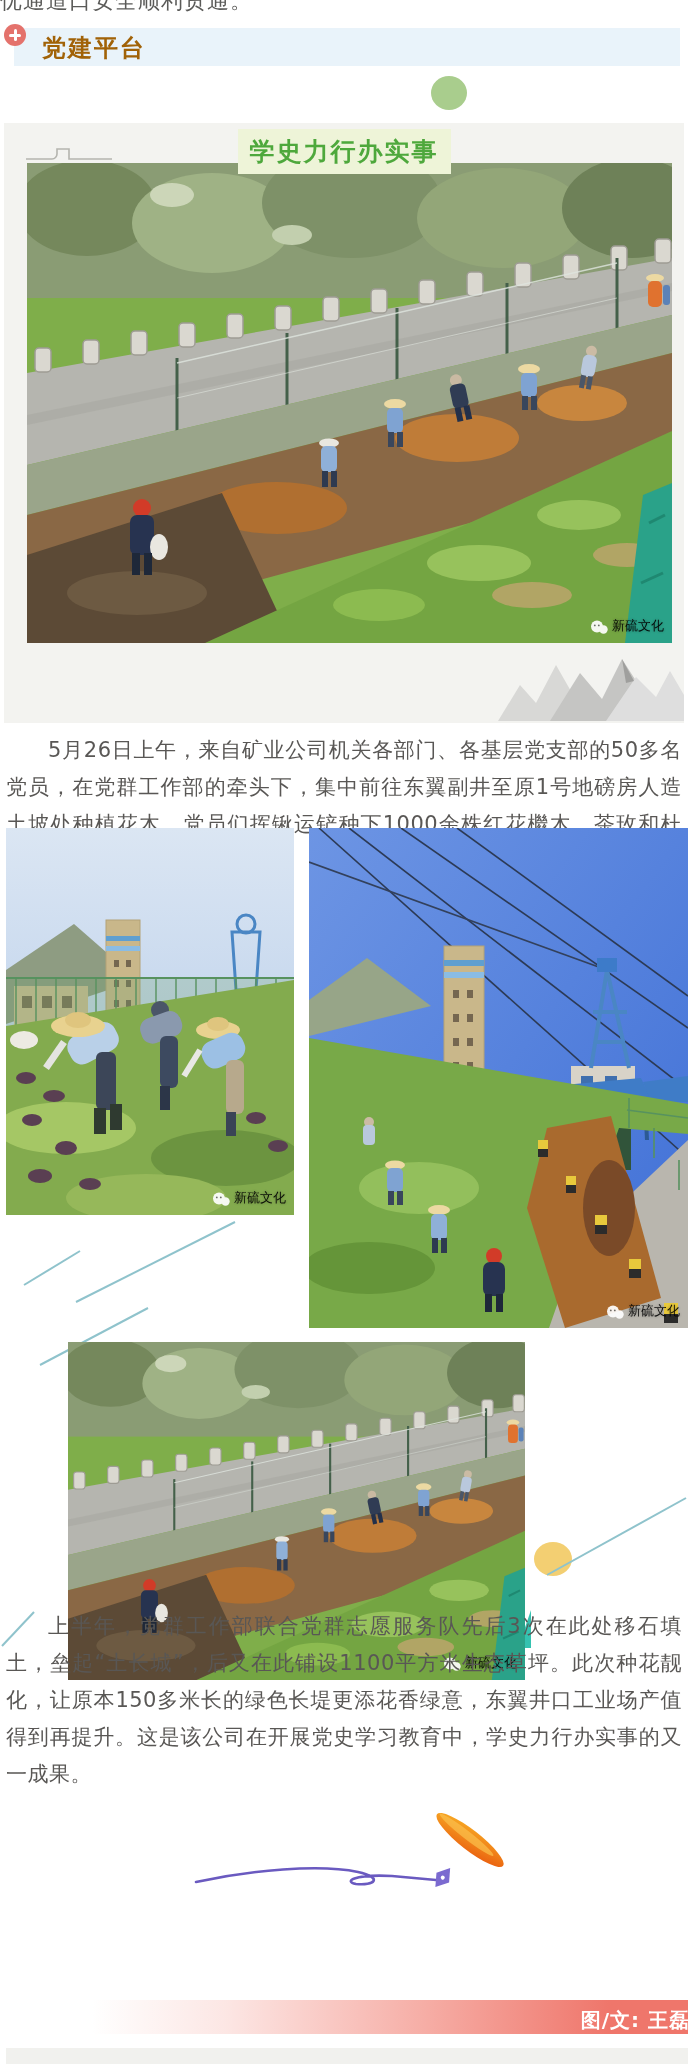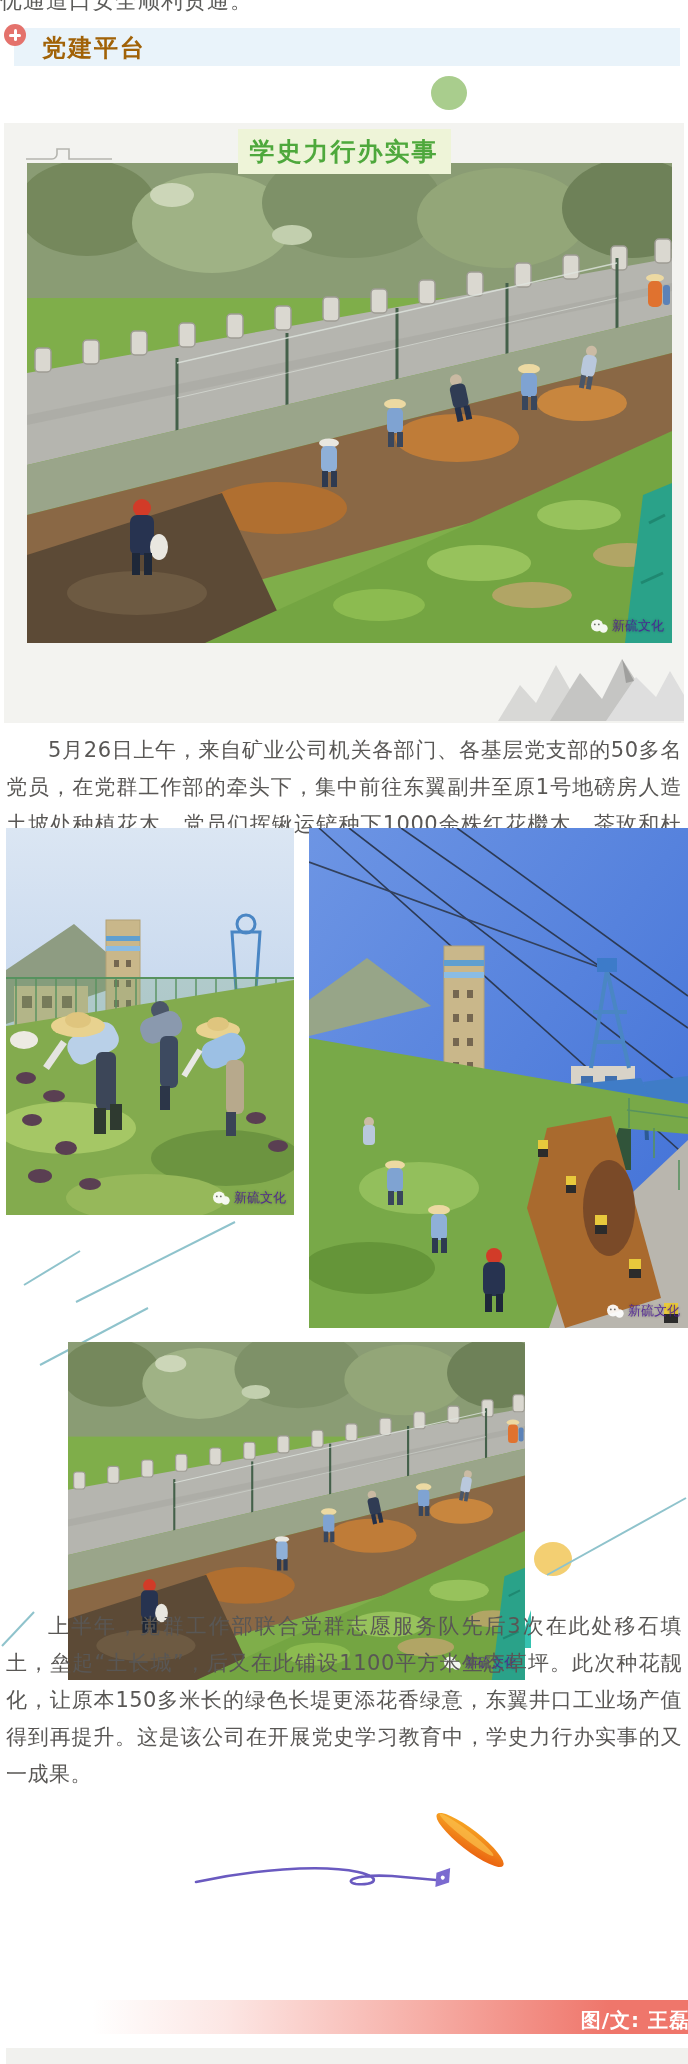--- a/index.html
+++ b/index.html
@@ -24,22 +24,22 @@
   
   .para{position:absolute;left:6px;width:676px;margin:0;font-size:21px;line-height:37px;color:#595755;
         text-align:justify;text-indent:2em;letter-spacing:.5px;}
   
   .photo-card{position:absolute;left:4px;top:123px;width:680px;height:600px;background:#f3f3f0;}
   .cloud-orn{position:absolute;left:20px;top:16px;}
   .mountains{position:absolute;right:0px;bottom:2px;}
   
   .photo{position:absolute;overflow:hidden;background:#9db57f;}
   .photo svg{display:block;}
-  .wm{position:absolute;right:8px;bottom:8px;display:flex;align-items:center;gap:4px;
-      color:#4c1d95;font-size:13px;opacity:.92;text-shadow:0 0 3px rgba(0,0,0,.35);}
+  .wm{position:absolute;right:8px;bottom:8px;display:flex;align-items:flex-end;gap:4px;
+      color:#000000;font-size:13px;opacity:.92;text-shadow:0 0 3px rgba(0,0,0,.35);}
   
   .decor{position:absolute;pointer-events:none;}
   
   .credit-bar{position:absolute;left:92px;top:2000px;width:608px;height:34px;
       background:linear-gradient(90deg,rgba(240,118,105,0) 0%,rgba(240,118,105,.18) 22%,rgba(240,118,105,.6) 55%,#ef766b 85%);}
   .credit-bar .credit{position:absolute;right:10px;top:0;line-height:40px;color:#ffffff;font-size:20px;font-weight:bold;letter-spacing:1px;}
   .bottom-strip{position:absolute;left:6px;top:2048px;width:682px;height:16px;background:#f1f1ee;}
 </style>
 </head>
 <body>

